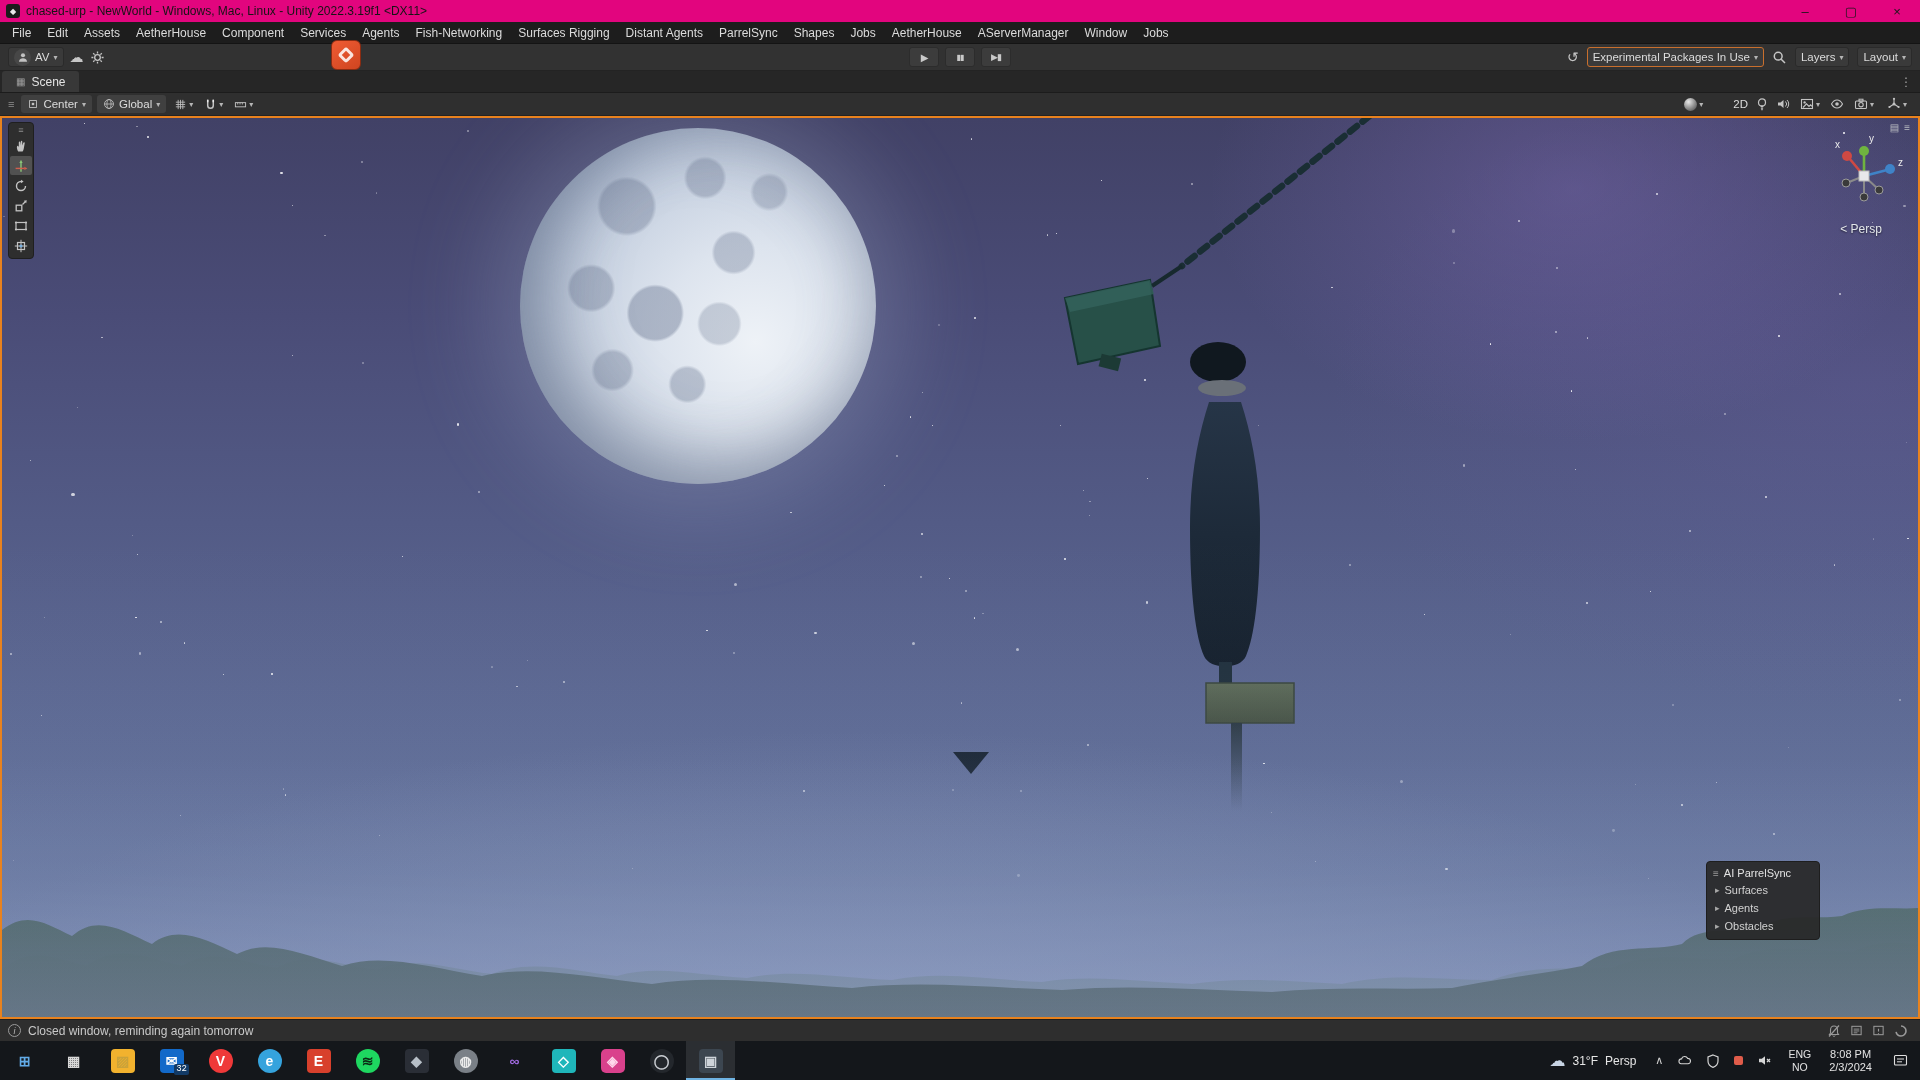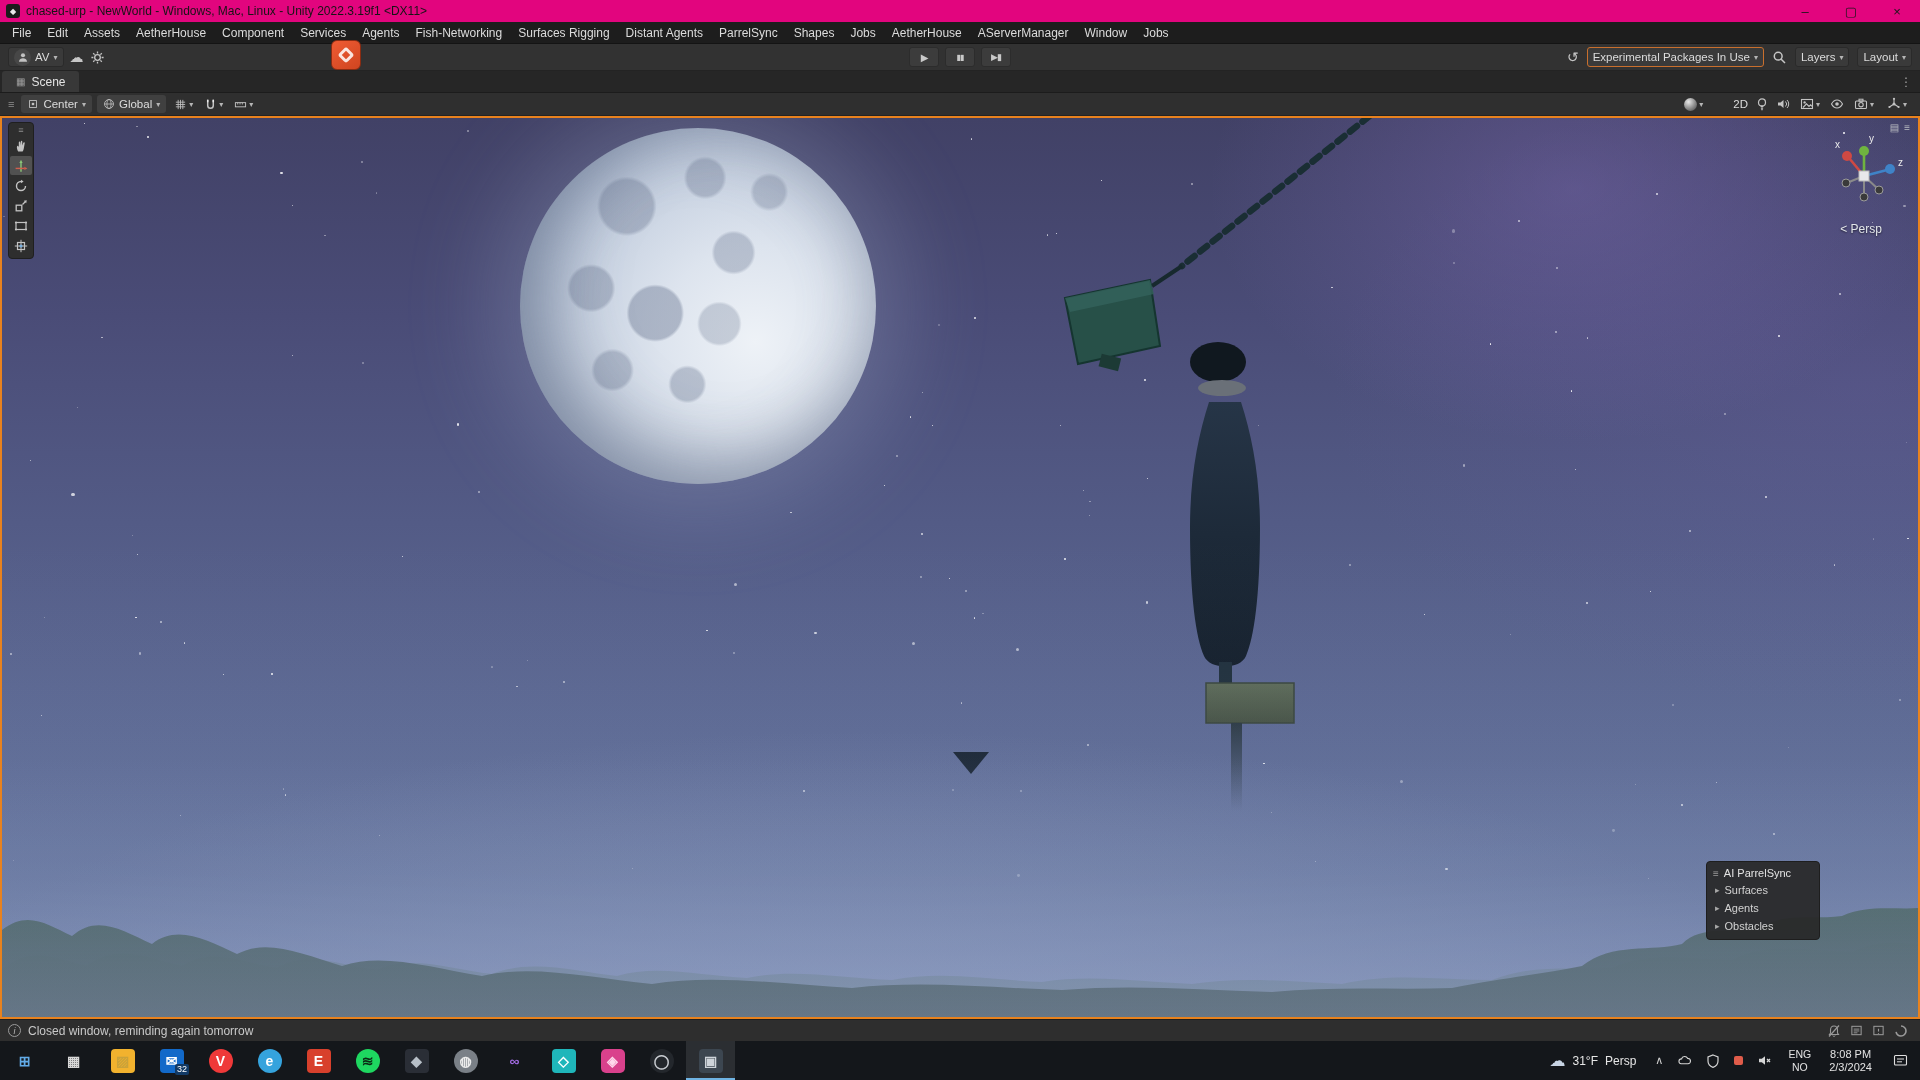--- a/index.html
+++ b/index.html
@@ -115,21 +115,21 @@
   .sb-icons { margin-left:auto; display:flex; align-items:center; gap:9px; padding-right:4px; }
 
   
   .taskbar { height:39px; background:#14171b; display:flex; align-items:stretch; }
   .tb-apps { display:flex; }
   .tb-app { position:relative; width:49px; display:flex; align-items:center; justify-content:center; }
   .tb-app.active { background:rgba(255,255,255,.10); box-shadow:inset 0 -2px 0 #6fb3e2; }
   .tb-ico { width:24px; height:24px; display:flex; align-items:center; justify-content:center;
             font-size:14px; font-weight:bold; line-height:1; }
   .tb-badge { position:absolute; right:7px; bottom:5px; min-width:0; font-size:9px; color:#fff;
-              border-radius:2px; padding:0 2px; line-height:11px; }
+              border-radius:2px; padding:0 2px; line-height:11px;font-family:Liberation Mono, monospace; }
   .tb-right2 { margin-left:auto; display:flex; align-items:stretch; }
   .weather { display:flex; align-items:center; gap:7px; padding:0 12px; color:#e6e6e6; font-size:12px; }
   .weather .cl { font-size:16px; color:#c8d4e4; }
   .tray-item { display:flex; align-items:center; justify-content:center; padding:0 7px; color:#d3d3d3; }
   .two-line { flex-direction:column; justify-content:center; line-height:1.15; font-size:10.5px; color:#e3e3e3; text-align:center; padding:0 9px; }
   .clock2 { font-size:11px; }
 </style>
 </head>
 <body>
 

